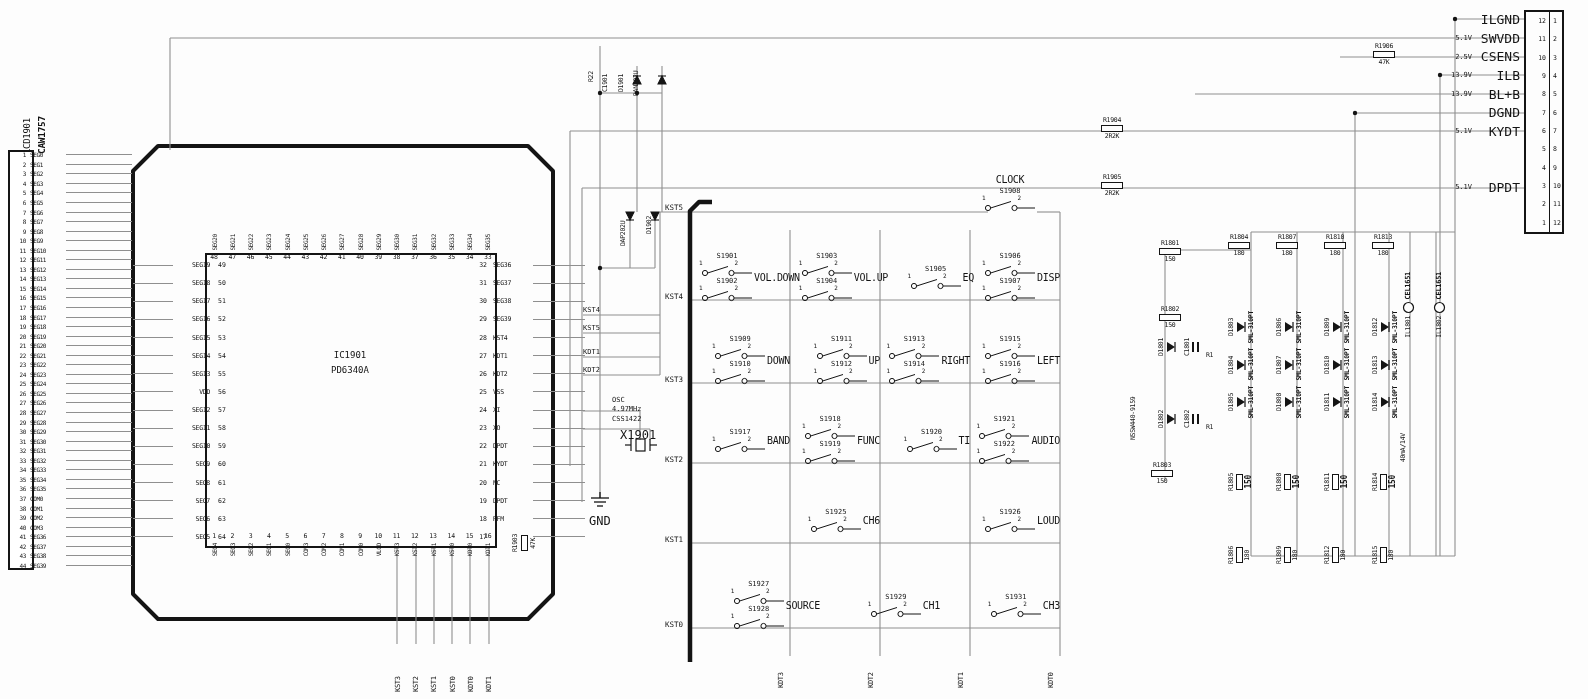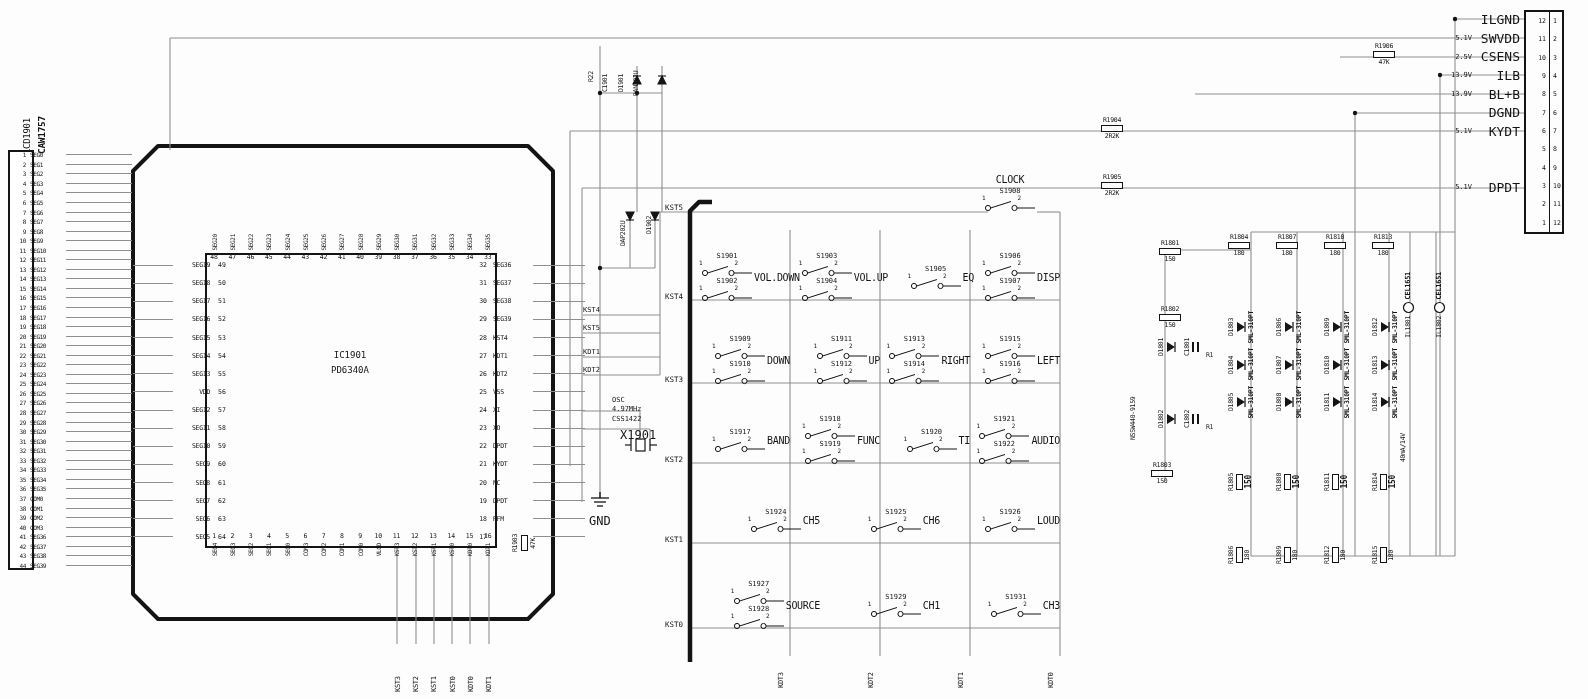--- a/index.html
+++ b/index.html
@@ -1191,39 +1191,20 @@
             </div>
         </div>
       </div>
       <div class="mrow">
         <div class="mcells">
 
           <div class="mcell">
               <div class="swstack">
 
               <div class="swunit">
-                    <div class="sw-ref">S1924</div>
-                    <div class="sw">
-                      <span class="pa">1</span>
-                      <svg class="swg" width="54" height="13">
-                        <circle cx="5" cy="9" r="2.6"></circle>
-                    <line x1="7.6" y1="9" x2="28" y2="2.5"></line>
-                        <circle cx="31.5" cy="9" r="2.6"></circle>
-                    <line x1="34.1" y1="9" x2="52" y2="9"></line>
-                      </svg>
-                      <span class="pb">2</span>
-                    </div>
-                  </div>
-            </div>
-              <div class="key-label">CH5</div>
-            </div>
-          <div class="mcell">
-              <div class="swstack">
-
-              <div class="swunit">
                     <div class="sw-ref">S1925</div>
                     <div class="sw">
                       <span class="pa">1</span>
                       <svg class="swg" width="54" height="13">
                         <circle cx="5" cy="9" r="2.6"></circle>
                     <line x1="7.6" y1="9" x2="28" y2="2.5"></line>
                         <circle cx="31.5" cy="9" r="2.6"></circle>
                     <line x1="34.1" y1="9" x2="52" y2="9"></line>
                       </svg>
                       <span class="pb">2</span>

